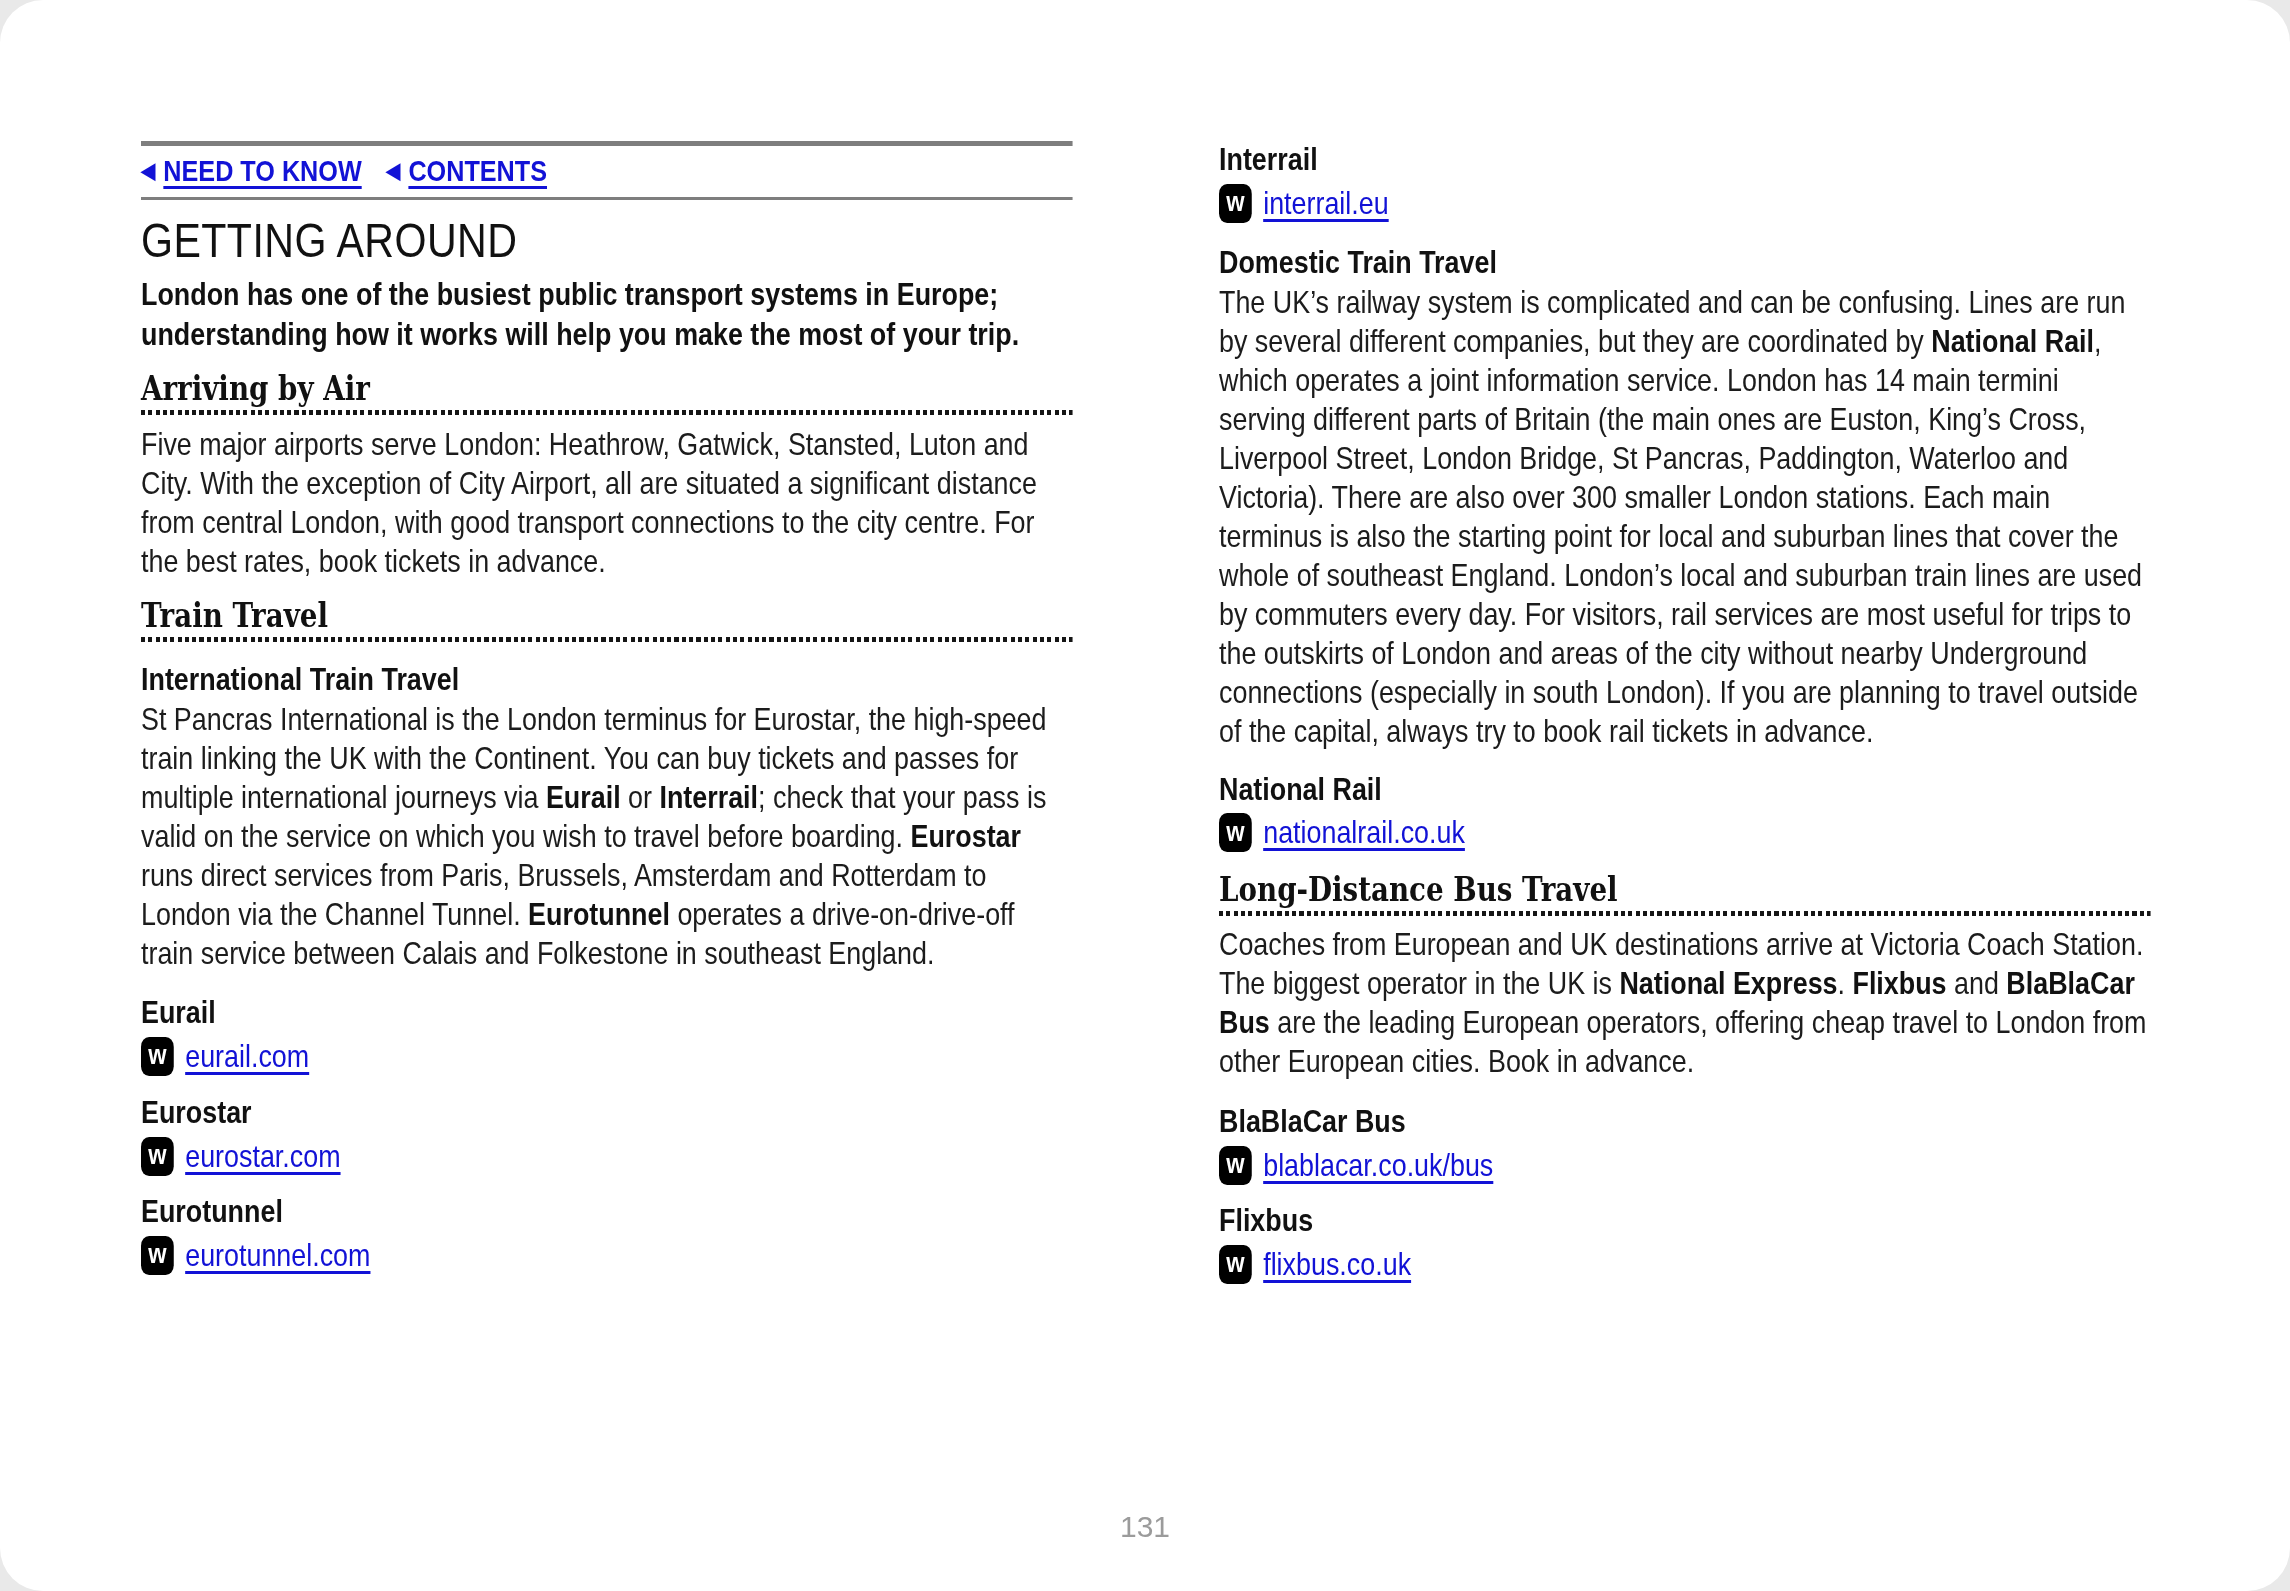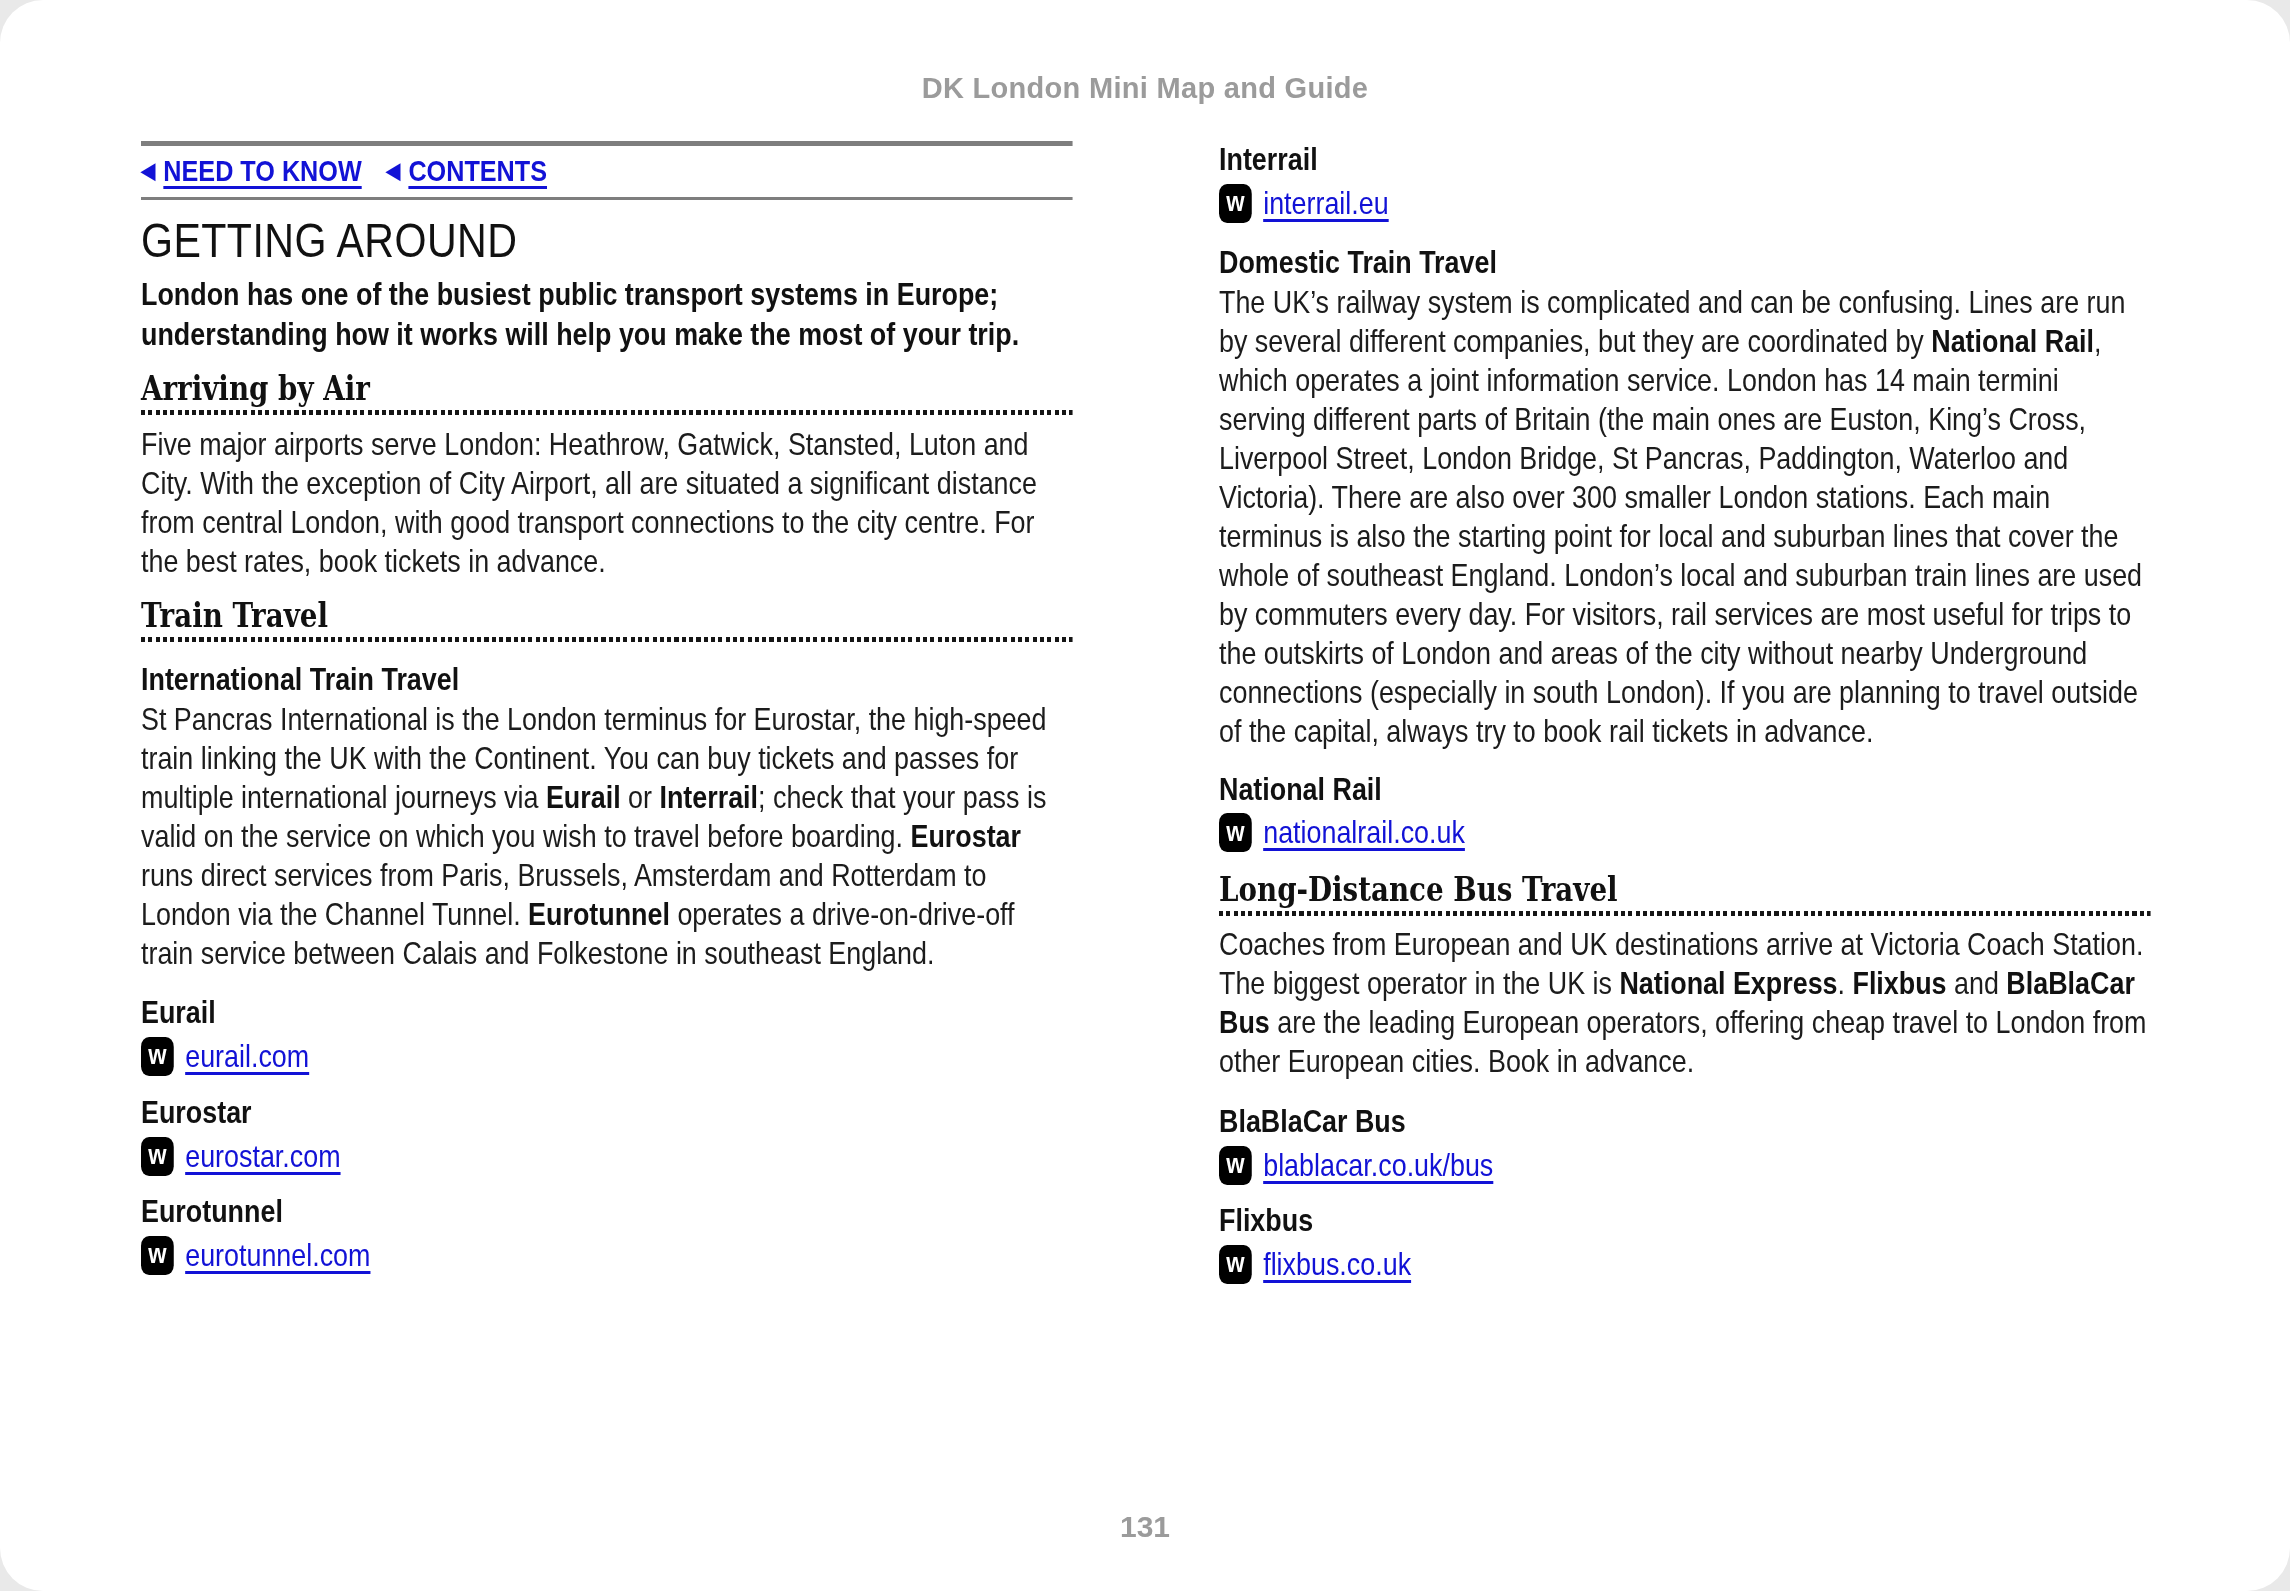--- a/index.html
+++ b/index.html
@@ -18,21 +18,21 @@
   
   .app-header {
     position: absolute; top: 72px; left: 0; right: 0;
     text-align: center;
     color: #9b9b9b; font-weight: bold; font-size: 29px;
     letter-spacing: 0.3px;
   }
   .page-num {
     position: absolute; bottom: 47px; left: 0; right: 0;
     text-align: center;
-    color: #9b9b9b; font-size: 30px; font-weight: bold;
+    color: #9b9b9b; font-size: 30px;
   }
   
   .columns {
     position: absolute; top: 141px; left: 141px; right: 141px;
     display: flex; gap: 146px;
     align-items: flex-start;
   }
   .col { width: 932px; overflow: visible; }
   
   .col-inner {
@@ -93,21 +93,20 @@
     color: #1212d6; font-size: 32px;
     text-decoration: underline; text-underline-offset: 4.9px; text-decoration-thickness: 2.9px;
     cursor: pointer;
   }
 </style>
 </head>
 <body>
 
 <div class="page">
 
-  <div class="app-header">DK London Mini Map and Guide</div>
 
   <div class="columns">
 
     <div class="col">
       <div class="col-inner">
 
         <div class="rule-thick"></div>
         <div class="nav-row">
           <a class="nav-link">
             <span class="tri">◀</span>

